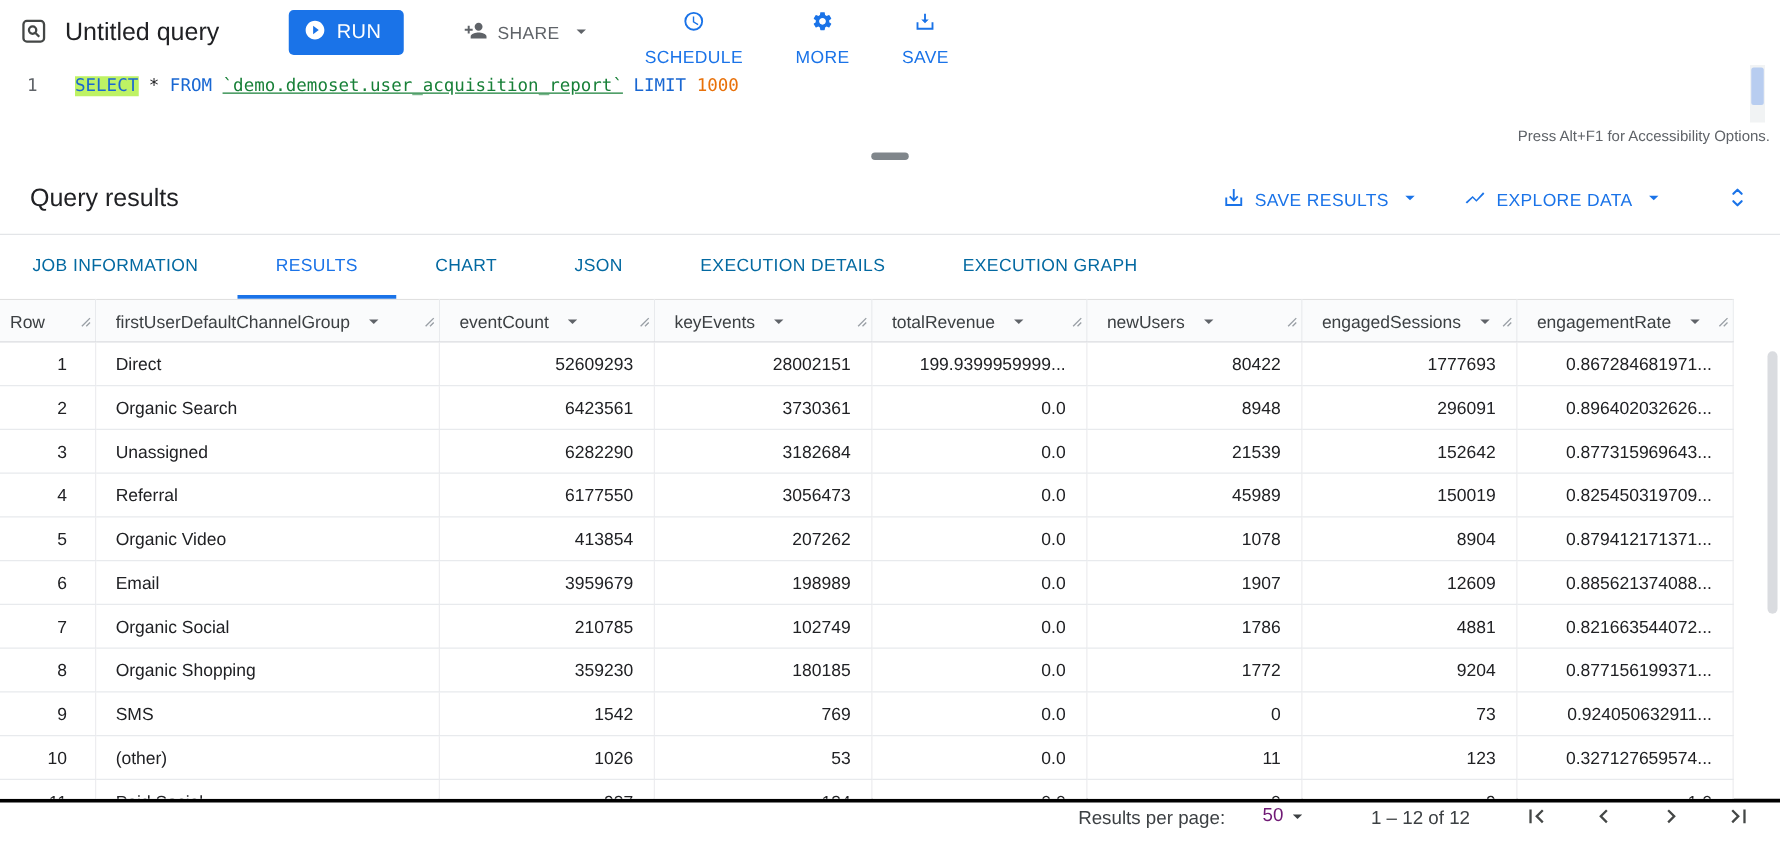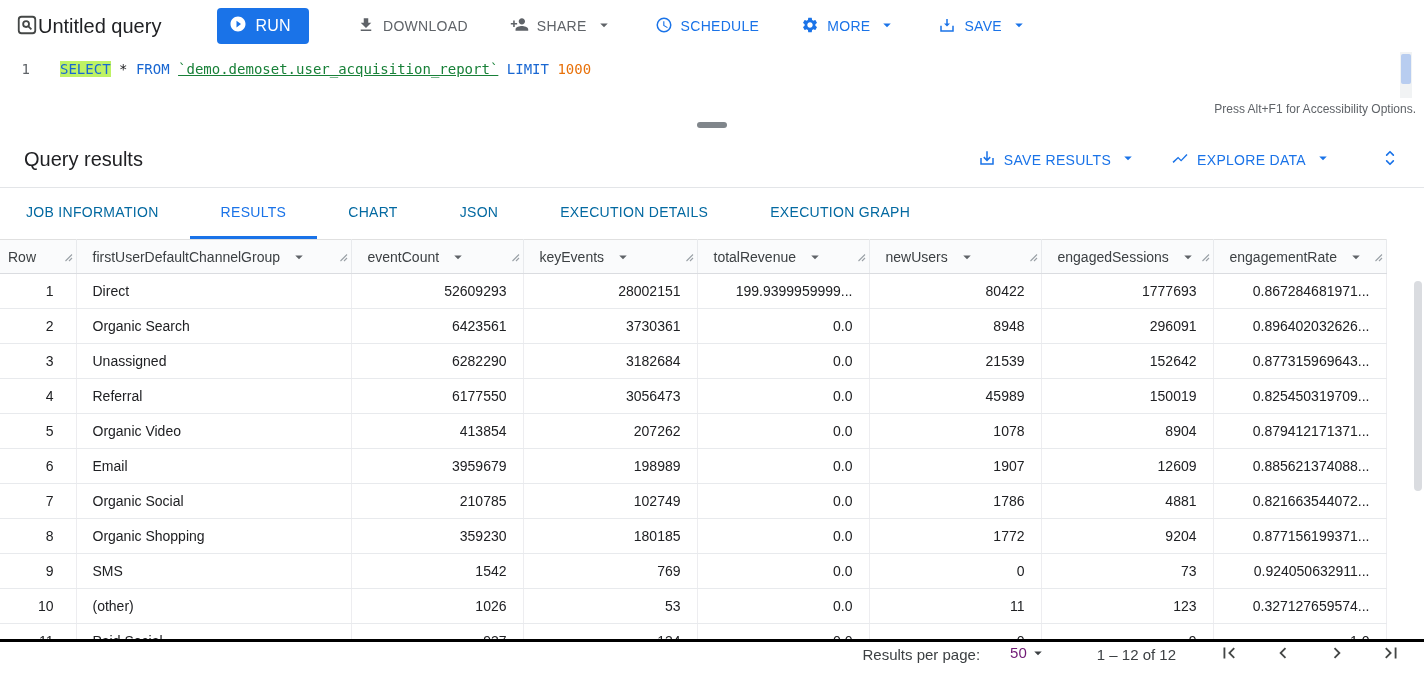--- a/index.html
+++ b/index.html
@@ -7,33 +7,33 @@
   body {
     font-family: "Liberation Sans", sans-serif;
     background: #fff;
     color: #202124;
     font-size: 14px;
   }
   button { font-family: inherit; background: none; border: none; cursor: pointer; }
 
   
   .toolbar { height: 52px; display: flex; align-items: center; padding: 0 16px; background: #fff; }
-  .title-group { display: flex; align-items: center; margin-right: 56px; }
+  .title-group { display: flex; align-items: center; gap: 14px; margin-right: 56px; }
   .query-title { font-size: 20px; font-weight: 500; color: #202124; white-space: nowrap; }
   .run-btn {
     background: #1a73e8; color: #fff; border-radius: 4px; height: 36px;
     display: flex; align-items: center; gap: 8px; padding: 0 18px 0 12px;
     font-size: 16px; font-weight: 500; letter-spacing: .3px; margin-right: 40px;
   }
   .tb-btn {
     display: flex; align-items: center; gap: 8px; height: 36px; padding: 0 8px;
     font-size: 14px; font-weight: 500; letter-spacing: .3px; margin-right: 26px; white-space: nowrap;
   }
   .tb-btn.gray { color: #5f6368; }
-  .tb-btn.blue { color: #1a73e8; }
+  .tb-btn.blue { color: #1a73e8; flex-direction: column; }
   .tb-btn svg, .run-btn svg { flex: 0 0 auto; }
 
   
   .editor-area { height: 46px; position: relative; display: flex; align-items: flex-start;
     font-family: "DejaVu Sans Mono", monospace; font-size: 14px; padding-top: 7px; background: #fff; }
   .gutter { width: 46px; text-align: right; padding-right: 16px; color: #5f6368; line-height: 20px; }
   .code-line { padding-left: 14px; line-height: 20px; white-space: nowrap; }
   .tk-kw { color: #1967d2; }
   .tk-sel { background: #bef264; }
   .tk-plain { color: #202124; }
@@ -108,28 +108,20 @@
   <button class="run-btn">
     <span>
       <svg width="18" height="18" viewBox="0 0 24 24">
           <path fill="#fff" d="M12 2C6.48 2 2 6.48 2 12s4.48 10 10 10 10-4.48 10-10S17.52 2 12 2zm-2 14.5v-9l6 4.5-6 4.5z"></path>
         </svg>
     </span>
     <span>RUN</span>
   </button>
   <button class="tb-btn gray">
     <span>
-      <svg width="18" height="18" viewBox="0 0 24 24" fill="#5f6368">
-          <path d="M19 9h-4V3H9v6H5l7 7 7-7zM5 18v2h14v-2H5z"></path>
-        </svg>
-    </span>
-    <span>DOWNLOAD</span>
-  </button>
-  <button class="tb-btn gray">
-    <span>
       <svg width="19" height="19" viewBox="0 0 24 24" fill="#5f6368">
           <path d="M15 12c2.21 0 4-1.79 4-4s-1.79-4-4-4-4 1.79-4 4 1.79 4 4 4zm-9-2V7H4v3H1v2h3v3h2v-3h3v-2H6zm9 4c-2.67 0-8 1.34-8 4v2h16v-2c0-2.66-5.33-4-8-4z"></path>
         </svg>
     </span>
     <span>SHARE</span>
     <span>
       <svg width="18" height="18" viewBox="0 0 24 24" fill="#5f6368">
           <path d="M7 10l5 5 5-5z"></path>
         </svg>
     </span>

